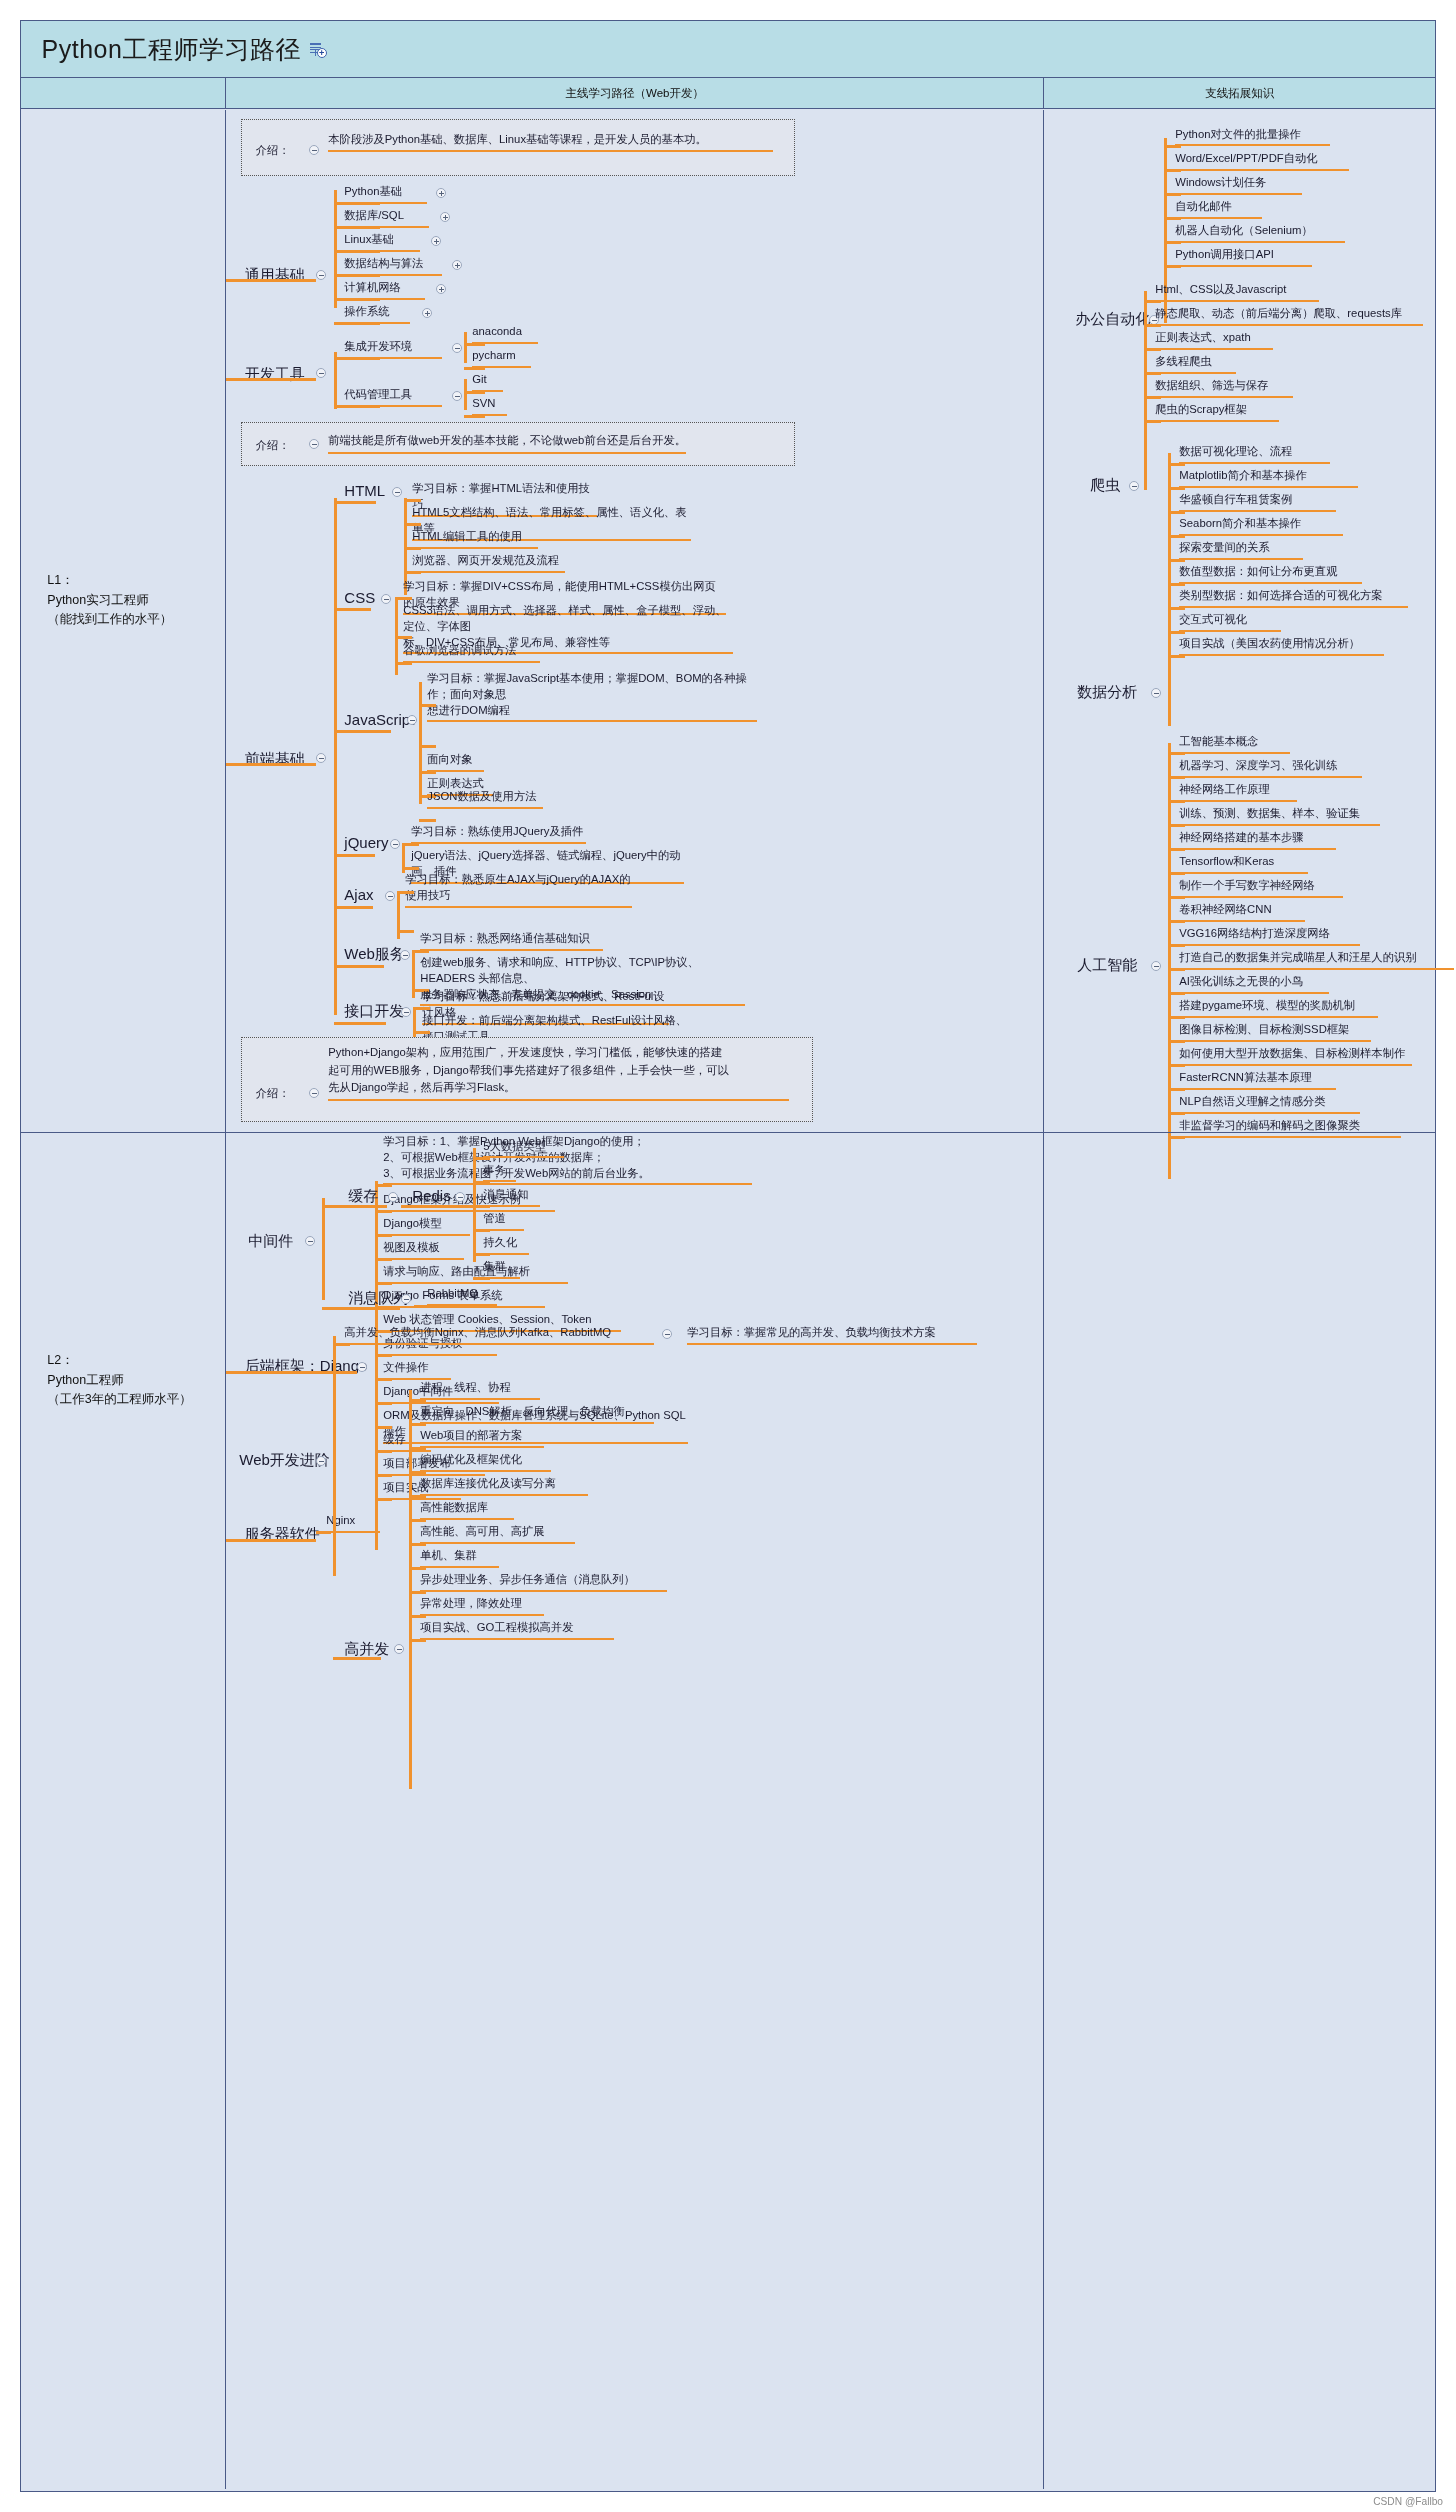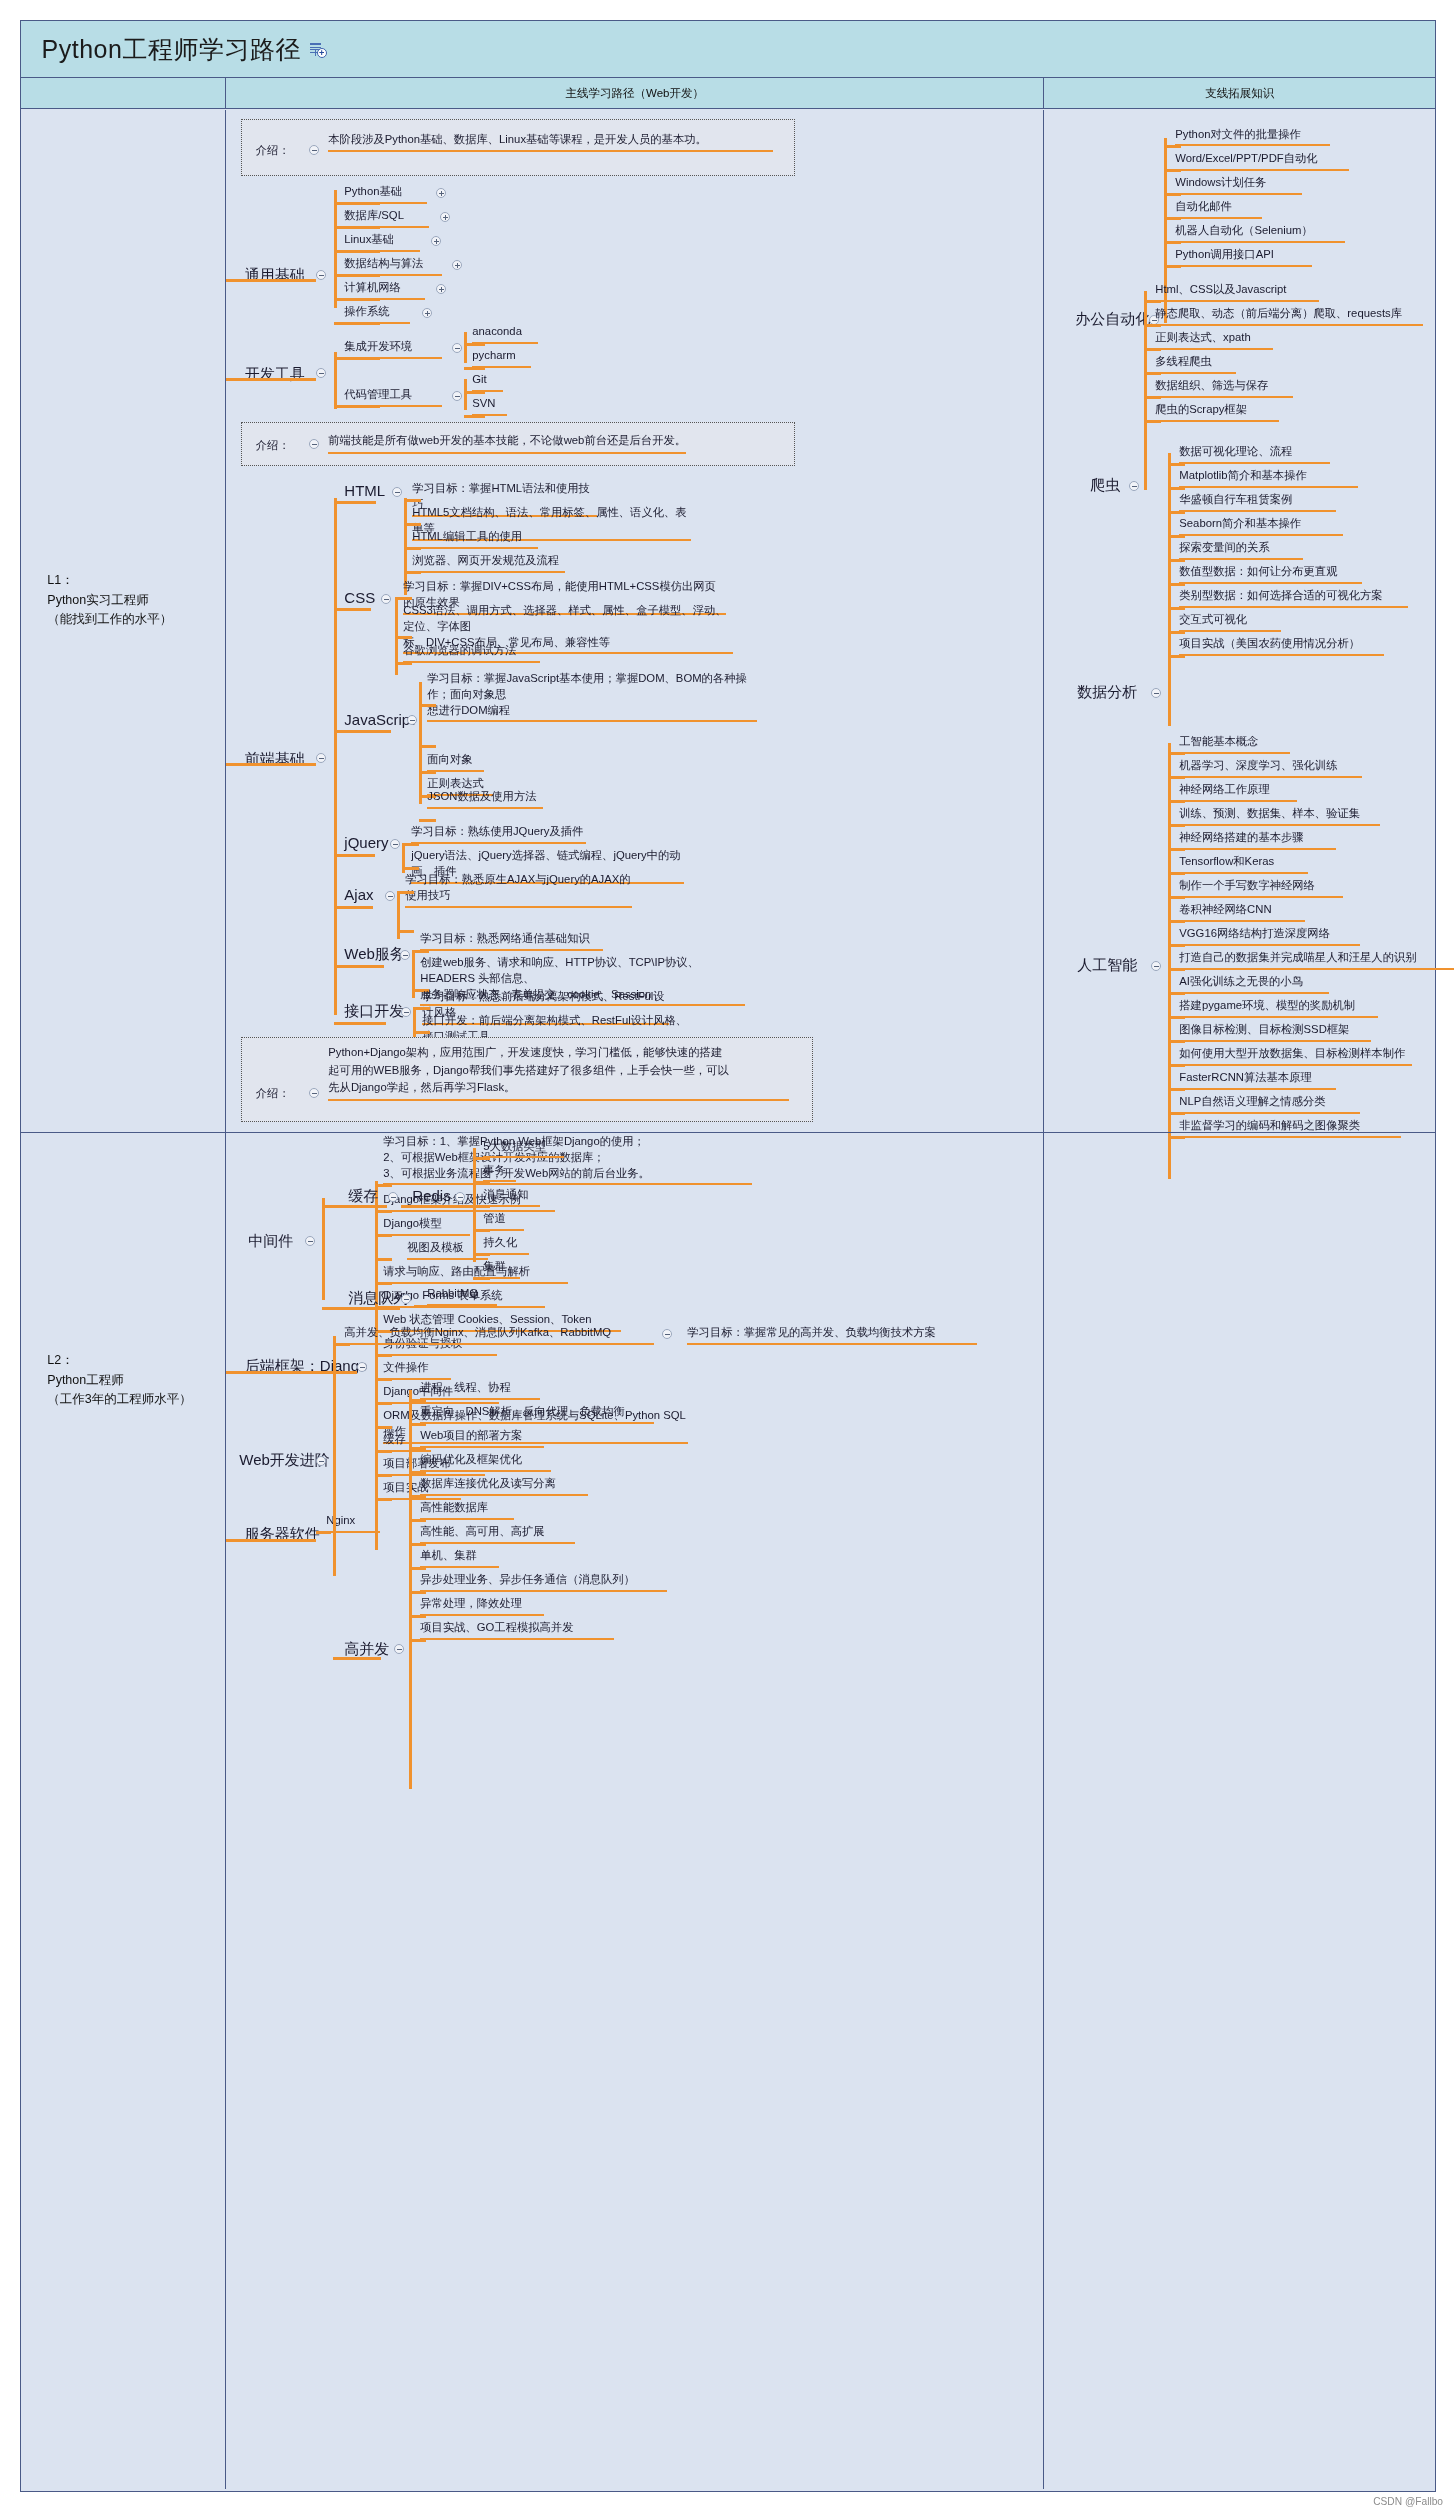--- a/index.html
+++ b/index.html
@@ -339,21 +339,21 @@
 
         <div class="node ul" style="left:157px; top:1024px; width:369px;">学习目标：1、掌握Python Web框架Django的使用；
 2、可根据Web框架设计开发对应的数据库；
 3、可根据业务流程图，开发Web网站的前后台业务。</div>
         <div class="conn h" style="left:149px; top:1074px; width:16.6px;"></div>
 
         <div class="node ul" style="left:157px; top:1082px; width:172px;">Django框架介绍及快速示例</div>
         <div class="conn h" style="left:149px; top:1100px; width:16.6px;"></div>
         <div class="node ul" style="left:157px; top:1106px; width:87px;">Django模型</div>
         <div class="conn h" style="left:149px; top:1124px; width:16.6px;"></div>
-        <div class="node ul" style="left:157px; top:1130px; width:81px;margin-left:24px;">视图及模板</div>
+        <div class="node ul" style="left:157px; top:1130px; width:81px;">视图及模板</div>
         <div class="conn h" style="left:149px; top:1148px; width:16.6px;"></div>
         <div class="node ul" style="left:157px; top:1154px; width:185px;">请求与响应、路由配置与解析</div>
         <div class="conn h" style="left:149px; top:1172px; width:16.6px;"></div>
         <div class="node ul" style="left:157px; top:1178px; width:162px;">Django Forms 表单系统</div>
         <div class="conn h" style="left:149px; top:1196px; width:16.6px;"></div>
         <div class="node ul" style="left:157px; top:1202px; width:238px;">Web 状态管理 Cookies、Session、Token</div>
         <div class="conn h" style="left:149px; top:1220px; width:16.6px;"></div>
         <div class="node ul" style="left:157px; top:1226px; width:114px;">身份验证与授权</div>
         <div class="conn h" style="left:149px; top:1244px; width:16.6px;"></div>
         <div class="node ul" style="left:157px; top:1250px; width:68px;">文件操作</div>

